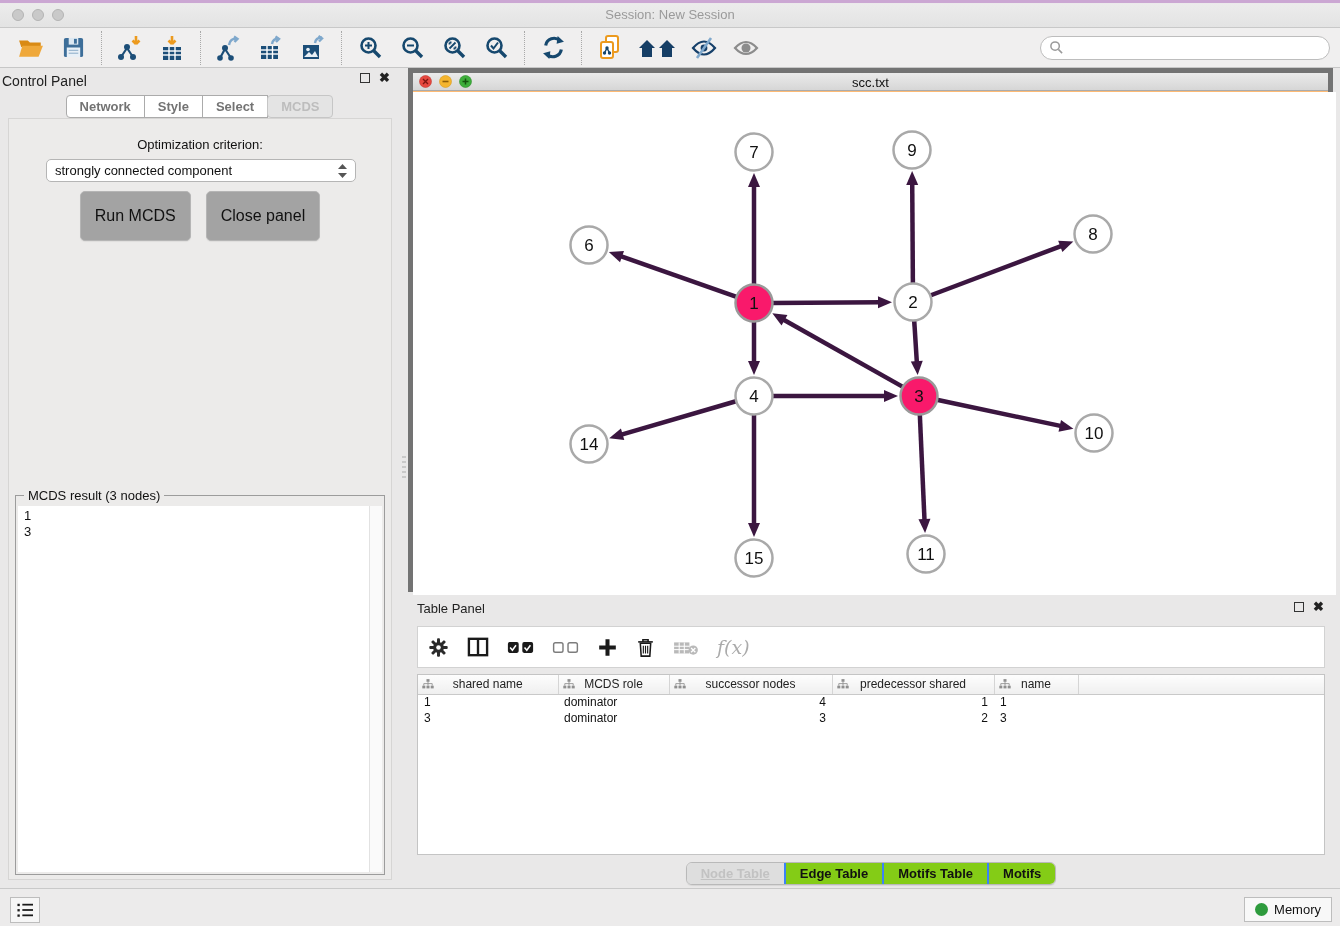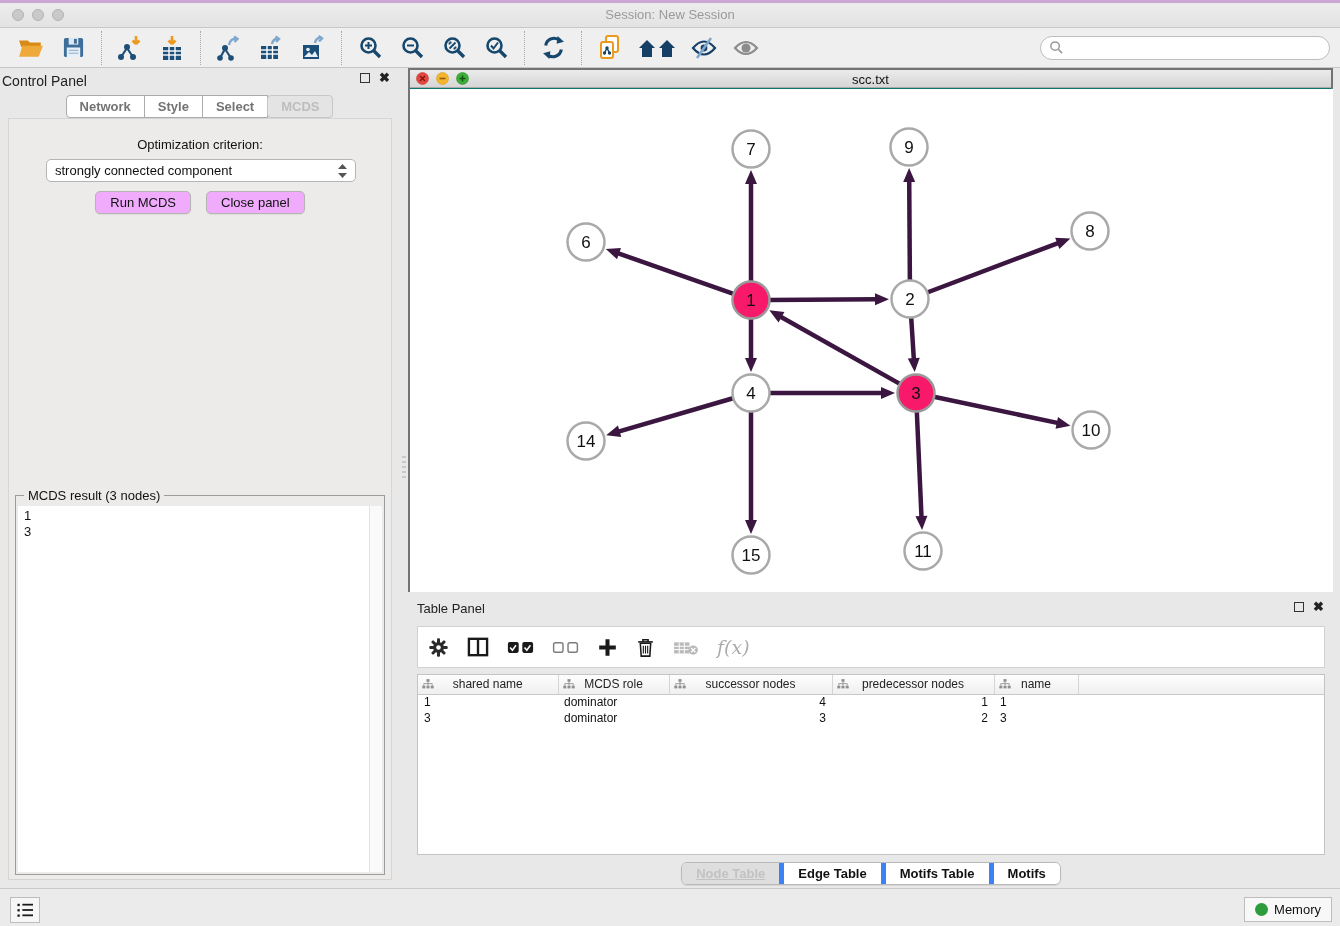--- a/index.html
+++ b/index.html
@@ -31,35 +31,35 @@
   .cp-tabs { position:absolute; left:0; top:27px; width:100%; display:flex; justify-content:center; }
   .tab { font-size:13px; font-weight:600; color:#737373; background:#fff; border:1px solid #ABABAB; padding:3px 13px; margin-left:-1px; }
   .tab.first { border-radius:4px 0 0 4px; }
   .tab.sel { background:#E4E4E4; color:#BDBDBD; border:1px solid #C6C6C6; border-radius:4px; }
   .cp-content { position:absolute; left:8px; right:8px; top:50px; bottom:8px; background:#ECEBEA; border:1px solid #D6D5D4; }
   .opt-label { position:absolute; top:18px; width:100%; text-align:center; font-size:13px; color:#111; }
   .opt-select { position:absolute; left:37px; top:40px; width:310px; height:23px; background:#fff; border:1px solid #B5B5B5; border-radius:5px;
     display:flex; align-items:center; padding:0 8px; font-size:13px; color:#111; }
   .opt-select .stepper { margin-left:auto; }
   .cp-buttons { position:absolute; top:72px; width:100%; display:flex; justify-content:center; gap:15px; }
-  .pushbtn { background:#f0abfc; border:1px solid #B5B5B5; border-radius:5px; font-size:13px; color:#111;
-    padding:3px 14px; font-family:"Liberation Sans",sans-serif; box-shadow:0 1px 1px rgba(0,0,0,.06); }
+  .pushbtn { background:#a3a3a3; border:1px solid #B5B5B5; border-radius:5px; font-size:16px; color:#111;
+    padding:15px 14px; font-family:"Liberation Sans",sans-serif; box-shadow:0 1px 1px rgba(0,0,0,.06); }
   .result-group { position:absolute; left:6px; right:6px; top:376px; bottom:4px; border:1px solid #9C9C9C; }
   .result-legend { position:absolute; left:8px; top:-8px; background:#ECEBEA; padding:0 4px; font-size:13px; color:#111; }
   .result-area { position:absolute; left:2px; right:2px; top:10px; bottom:2px; background:#fff; }
   .result-text { position:absolute; left:6px; top:2px; font-size:13px; color:#111; white-space:pre; line-height:16px; }
   .result-scroll { position:absolute; right:0; top:0; bottom:0; width:13px; background:#FAFAFA; border-left:1px solid #E2E2E2; }
 
   .splitter { position:absolute; left:400px; top:68px; width:8px; height:820px; }
   .splitter .grip { position:absolute; left:2px; top:388px; width:4px; height:22px;
     background:repeating-linear-gradient(#C9C9C9 0 2px, transparent 2px 5px); }
 
   
   .network-window { position:absolute; left:408px; top:68px; width:925px; height:524px;
-    border:2px solid #737373; background:#0f766e; }
+    border:5px solid #737373; background:#fdba74; }
   .nw-titlebar { position:absolute; left:0; top:0; right:0; height:18px;
     background:linear-gradient(#EBEBEB,#D6D6D6); border-bottom:1px solid #ABABAB; }
   .traffic { position:absolute; left:6px; top:2px; display:flex; gap:7px; }
   .nw-title { position:absolute; left:0; right:0; top:2px; text-align:center; font-size:13px; color:#111; }
   .nw-canvas { position:absolute; left:0; top:19px; width:923px; height:503px; background:#fff; }
 
   
   .table-panel { position:absolute; left:408px; top:597px; width:926px; height:291px; background:#E9E8E8; }
   .tp-header { position:absolute; left:9px; top:4px; font-size:13px; color:#222; }
   .tp-toolbar { position:absolute; left:9px; right:9px; top:29px; height:42px; background:#fff; border:1px solid #D2D2D2;
@@ -67,21 +67,21 @@
   .tp-toolbar .ic { display:flex; align-items:center; justify-content:center; background:none; border:none; }
   .fx { font-family:"DejaVu Serif", serif; font-style:italic; font-size:19px; color:#ABABAB; }
   .tbl-wrap { position:absolute; left:9px; right:9px; top:77px; bottom:33px; background:#fff; border:1px solid #C4C4C4; overflow:hidden; }
   table.nodetable { border-collapse:collapse; table-layout:fixed; width:100%; }
   .nodetable th { background:linear-gradient(#FDFDFD,#EFEFEF); border-right:1px solid #D5D5D5; border-bottom:1px solid #C9C9C9;
     font-size:12px; font-weight:normal; color:#222; height:19px; text-align:center; position:relative; white-space:nowrap; overflow:hidden; }
   .nodetable th .hicon { position:absolute; left:4px; top:4px; }
   .nodetable td { font-size:12px; color:#111; height:16px; padding:0 6px; white-space:nowrap; overflow:hidden; }
   .tp-tabs { position:absolute; left:0; right:0; top:265px; display:flex; justify-content:center; }
   .tp-tabs .tabgroup { display:flex; border-radius:6px; overflow:hidden; border:1px solid #B9B9B9; box-shadow:0 1px 1px rgba(0,0,0,.08); }
-  .btab { font-size:13px; font-weight:600; padding:3px 14px; background:#ffffff; color:#111; border-left:5px solid #3b82f6; }
+  .btab { font-size:13px; font-weight:600; padding:3px 14px; background:#84cc16; color:#111; border-left:2px solid #3b82f6; }
   .btab.first { border-left:none;text-decoration:underline; }
   .btab.sel { background:#DEDEDE; color:#C2C2C2; }
 
   
   .statusbar { position:absolute; left:0; top:888px; width:1340px; height:38px; background:#ECEBEB; border-top:1px solid #C9C9C9; }
   .listbtn { position:absolute; left:10px; top:8px; width:30px; height:26px; background:#F6F6F6; border:1px solid #BDBDBD; display:flex; align-items:center; justify-content:center; }
   .membtn { position:absolute; right:8px; top:8px; height:25px; background:#F8F8F8; border:1px solid #BDBDBD;
     display:flex; align-items:center; gap:6px; padding:0 10px; font-size:13px; color:#111; }
   .memdot { width:13px; height:13px; border-radius:50%; background:#2E9B3D; display:inline-block; }
 </style>
@@ -444,21 +444,21 @@
                   <rect x="0.5" y="11" width="5" height="4.5" fill="#8F8F8F"></rect>
                   <rect x="7.5" y="11" width="5" height="4.5" fill="#8F8F8F"></rect>
                   <rect x="14.5" y="11" width="5" height="4.5" fill="#8F8F8F"></rect>
                 </svg><span>successor nodes</span></th>
               <th style="width: 162px;"><svg class="hicon" width="12" height="11" viewBox="0 0 20 18">
                   <rect x="7.5" y="0" width="5" height="4.5" fill="#8F8F8F"></rect>
                   <path d="M10 4.5v3 M3 11V7.5h14V11 M10 7.5V11" stroke="#8F8F8F" stroke-width="1.4" fill="none"></path>
                   <rect x="0.5" y="11" width="5" height="4.5" fill="#8F8F8F"></rect>
                   <rect x="7.5" y="11" width="5" height="4.5" fill="#8F8F8F"></rect>
                   <rect x="14.5" y="11" width="5" height="4.5" fill="#8F8F8F"></rect>
-                </svg><span>predecessor nodes</span></th>
+                </svg><span>predecessor shared</span></th>
               <th style="width: 84px;"><svg class="hicon" width="12" height="11" viewBox="0 0 20 18">
                   <rect x="7.5" y="0" width="5" height="4.5" fill="#8F8F8F"></rect>
                   <path d="M10 4.5v3 M3 11V7.5h14V11 M10 7.5V11" stroke="#8F8F8F" stroke-width="1.4" fill="none"></path>
                   <rect x="0.5" y="11" width="5" height="4.5" fill="#8F8F8F"></rect>
                   <rect x="7.5" y="11" width="5" height="4.5" fill="#8F8F8F"></rect>
                   <rect x="14.5" y="11" width="5" height="4.5" fill="#8F8F8F"></rect>
                 </svg><span>name</span></th>
               <th style="border-right: none;"></th>
             </tr>
           </thead>

